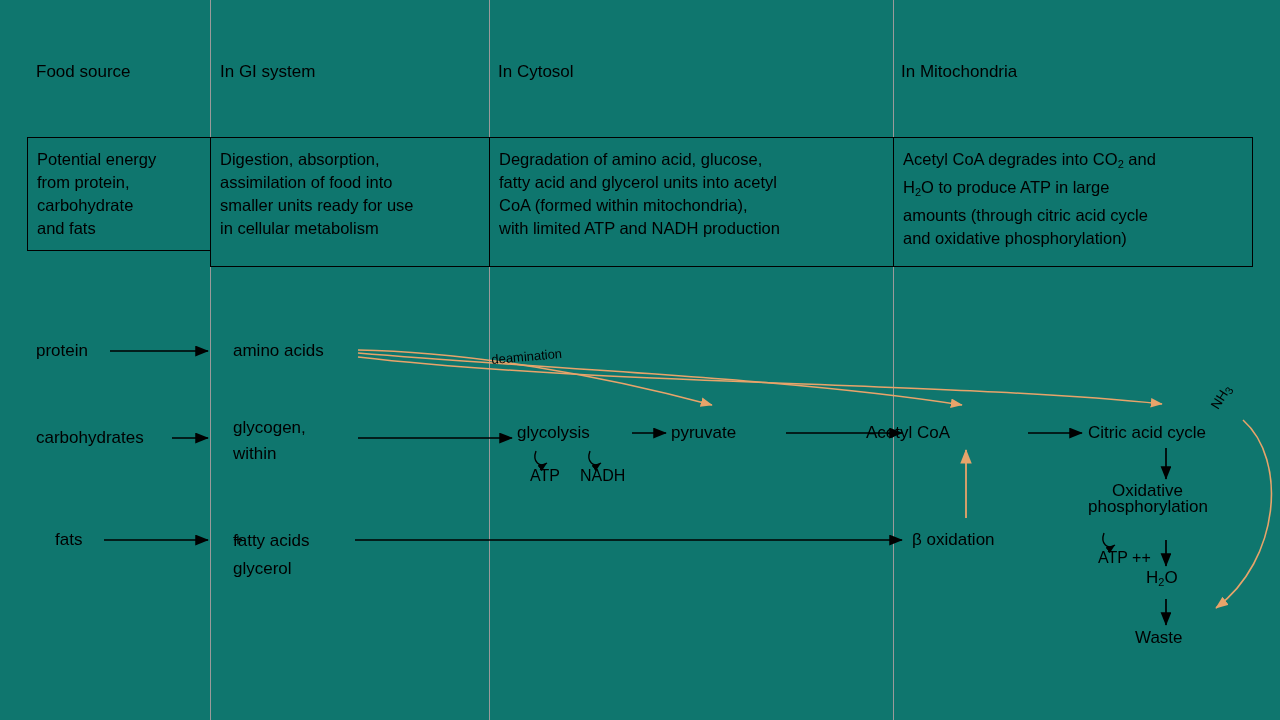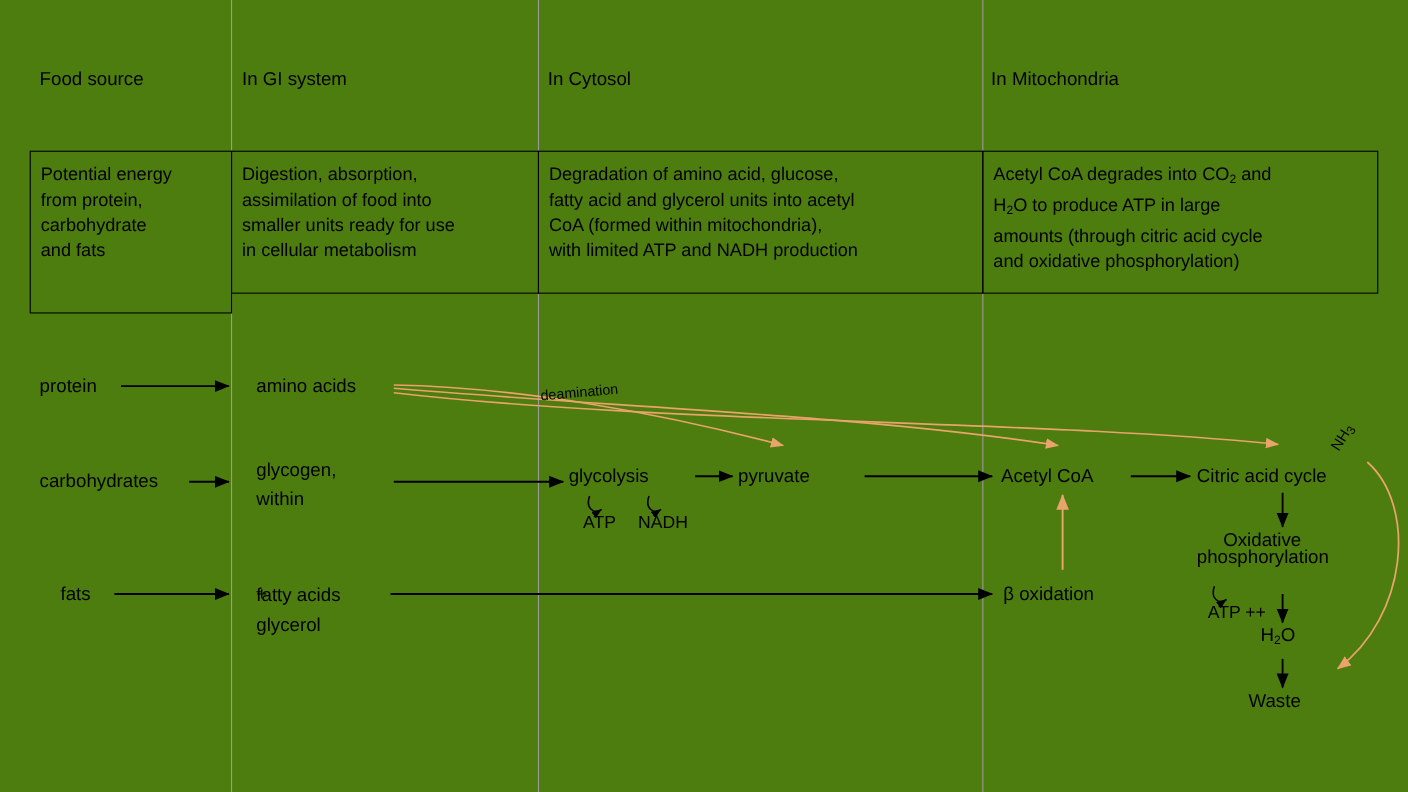--- a/index.html
+++ b/index.html
@@ -4,21 +4,21 @@
 <style>
   html, body {
     margin: 0;
     padding: 0;
     background: #ffffff;
   }
   #stage {
     position: relative;
     width: 1280px;
     height: 720px;
-    background: #4d7c0f;
+    background: #0f766e;
     font-family: "Liberation Sans", sans-serif;
     color: #000000;
     overflow: hidden;
   }
   
   .col-rule {
     position: absolute;
     top: 0;
     width: 1px;
     height: 720px;
@@ -90,21 +90,21 @@
 
   <div class="col-rule" style="left:210px;"></div>
   <div class="col-rule" style="left:489px;"></div>
   <div class="col-rule" style="left:893px;"></div>
 
   <div class="col-header" style="left:36px; top:62px;">Food source</div>
   <div class="col-header" style="left:220px; top:62px;">In GI system</div>
   <div class="col-header" style="left:498px; top:62px;">In Cytosol</div>
   <div class="col-header" style="left:901px; top:62px;">In Mitochondria</div>
 
-  <div class="summary-box" style="left:27px; top:137px; width:184px; height:148px;">
+  <div class="summary-box" style="left:27px; top:137px; width:184px; height:114px;">
     <p>Potential energy</p>
     <p>from protein,</p>
     <p>carbohydrate</p>
     <p>and fats</p>
   </div>
 
   <div class="summary-box" style="left:210px; top:137px; width:280px; height:130px;">
     <p>Digestion, absorption,</p>
     <p>assimilation of food into</p>
     <p>smaller units ready for use</p>
@@ -181,21 +181,21 @@
   <div class="node" style="left:233px; top:339px;">amino acids</div>
   <div class="node" style="left:233px; top:416px;">glycogen,</div>
   <div class="node" style="left:233px; top:442px;">within</div>
 
   <div class="node" style="left:233px; top:498px;margin-top:31px;">fatty acids</div>
   <div class="node" style="left:233px; top:528px;">+</div>
   <div class="node" style="left:233px; top:557px;">glycerol</div>
 
   <div class="node" style="left:517px; top:421px;">glycolysis</div>
   <div class="node" style="left:671px; top:421px;">pyruvate</div>
-  <div class="node" style="left:910px; top:421px;">Acetyl CoA</div>
+  <div class="node" style="left:866px; top:421px;">Acetyl CoA</div>
   <div class="node" style="left:1088px; top:421px;">Citric acid cycle</div>
 
   <div class="node" style="left:912px; top:528px;">β oxidation</div>
 
   <div class="node" style="left:1112px; top:479px;">Oxidative</div>
   <div class="node" style="left:1088px; top:495px;">phosphorylation</div>
 
   <div class="node" style="left:1146px; top:566px;"><span>H</span><sub>2</sub><span>O</span></div>
 
   <div class="node" style="left:1135px; top:626px;">Waste</div>

